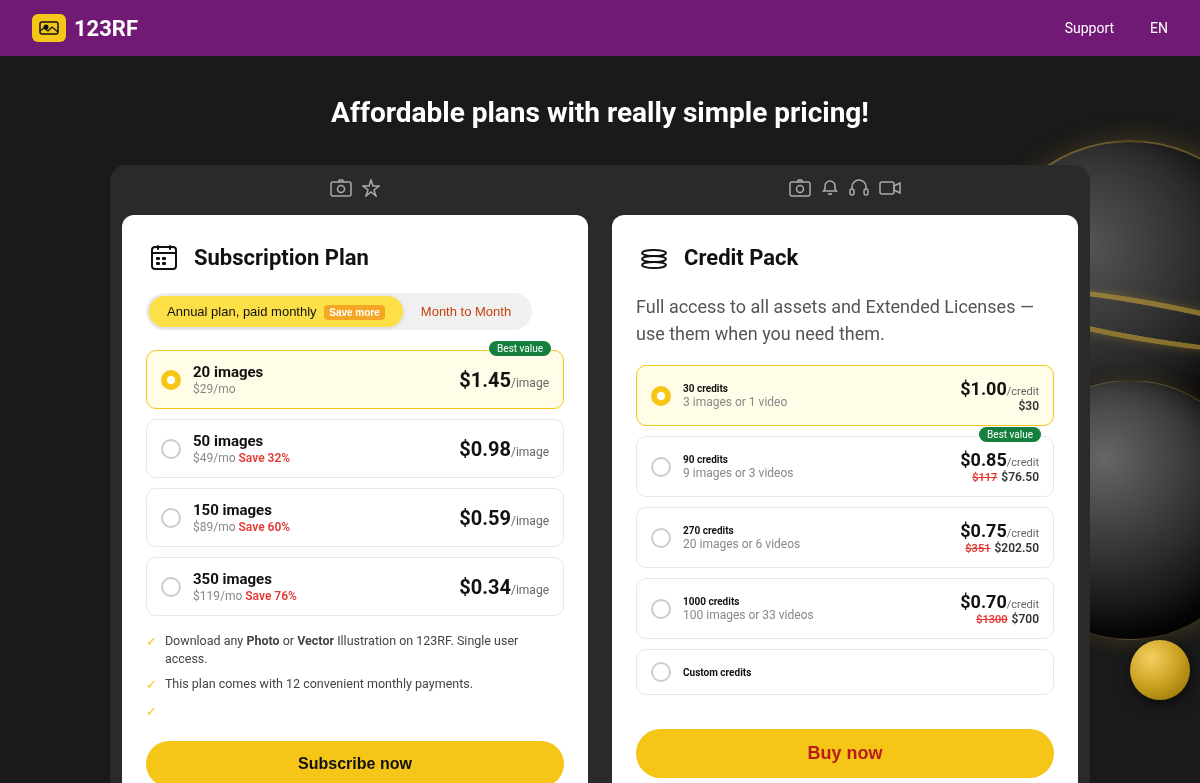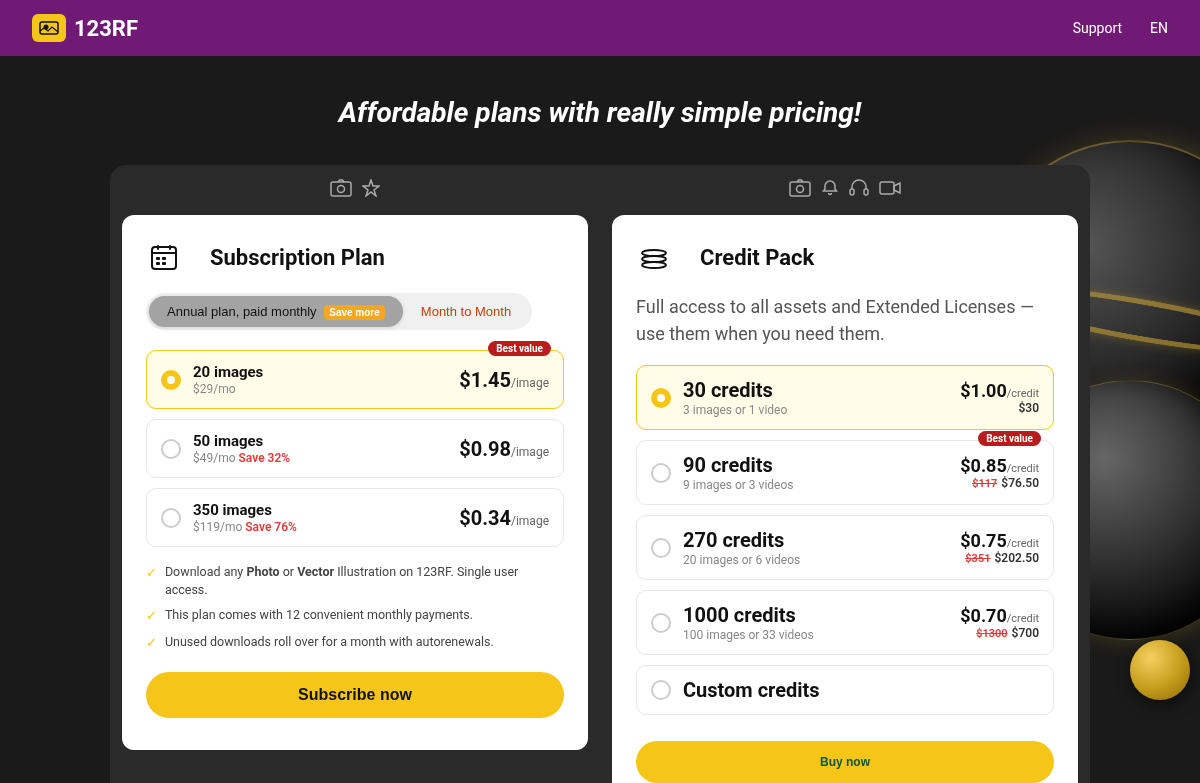--- a/index.html
+++ b/index.html
@@ -35,42 +35,41 @@
       border-radius: 6px;
       display: flex;
       align-items: center;
       justify-content: center;
       color: #111;
       font-size: 14px;
     }
     .header-nav {
       display: flex;
       align-items: flex-end;
-      gap: 28px;
+      gap: 36px;
       color: #fff;
       font-size: 14px;
     }
     .header-nav a {
       color: #fff;
       text-decoration: none;
       cursor: pointer;
     }
 
     
     .main {
       padding: 40px 20px 40px;
       position: relative;
     }
     .page-title {
       text-align: center;
       color: #fff;
       font-size: 28px;
       font-weight: 700;
       margin-bottom: 36px;
-      font-style: italic;
     }
 
     
     .cards-container {
       display: flex;
       gap: 0;
       max-width: 980px;
       margin: 0 auto;
       position: relative;
       z-index: 2;
@@ -102,21 +101,21 @@
       background: #fff;
       border-radius: 12px;
       margin: 0 12px;
       padding: 24px 24px 20px;
       min-height: 520px;
     }
 
     .card-header {
       display: flex;
       align-items: center;
-      gap: 28px;
+      gap: 12px;
       margin-bottom: 18px;
     }
     .card-header-icon {
       width: 36px;
       height: 36px;
       display: flex;
       align-items: center;
       justify-content: center;
       font-size: 22px;
     }
@@ -139,21 +138,21 @@
       padding: 8px 18px;
       border-radius: 26px;
       border: none;
       background: none;
       font-size: 13px;
       cursor: pointer;
       color: #c2410c;
       white-space: nowrap;
     }
     .toggle-btn.active {
-      background: #a3a3a3;
+      background: #fde047;
       color: #111;
       font-weight: 500;
       box-shadow: 0 1px 4px rgba(0,0,0,0.12);
     }
     .save-more-badge {
       background: #f5a623;
       color: #fff;
       font-size: 10px;
       font-weight: 700;
       padding: 2px 5px;
@@ -225,24 +224,24 @@
     }
     .plan-price .unit {
       font-size: 12px;
       font-weight: 400;
       color: #666;
     }
     .best-value-badge {
       position: absolute;
       top: -10px;
       right: 12px;
-      background: #b91c1c;
+      background: #15803d;
       color: #fff;
       font-size: 10px;
-      font-weight: 700;
+      font-weight: 400;
       padding: 2px 8px;
       border-radius: 10px;
     }
 
     
     .features-list {
       margin: 16px 0 20px;
       list-style: none;
     }
     .features-list li {
@@ -298,21 +297,21 @@
     .credit-row.selected {
       border-color: #f5c518;
       background: #fffde7;
     }
     .credit-row-left {
       display: flex;
       align-items: center;
       gap: 12px;
     }
     .credit-label {
-      font-size: 20px;
+      font-size: 10px;
       font-weight: 700;
       color: #111;
     }
     .credit-sublabel {
       font-size: 12px;
       color: #888;
       margin-top: 1px;
     }
     .credit-price-block {
       text-align: right;
@@ -335,28 +334,28 @@
     .credit-price-orig {
       font-size: 11px;
       color: #e53935;
       text-decoration: line-through;
       margin-right: 4px;
     }
 
     .buy-btn {
       width: 100%;
       background: #f5c518;
-      color: #14532d;
+      color: #b91c1c;
       border: none;
       border-radius: 30px;
       padding: 14px;
-      font-size: 12px;
+      font-size: 18px;
       font-weight: 700;
       cursor: pointer;
-      margin-top: 16px;
+      margin-top: 24px;
     }
   </style>
 </head>
 <body>
 
 <header class="header">
   <div class="logo">
     <div class="logo-icon">
       <svg width="20" height="16" viewBox="0 0 20 16">
         <rect x="1" y="2" width="18" height="12" rx="2" fill="none" stroke="#111" stroke-width="1.5"></rect>
@@ -443,20 +442,32 @@
               <div>
                 <div class="plan-label">50 images</div>
                 <div class="plan-sublabel">$49/mo <span class="save-pct">Save 32%</span></div>
               </div>
             </div>
             <div class="plan-price">
               $0.98<span class="unit">/image</span>
             </div>
           </div>
 
+          <div class="plan-row">
+            <div class="plan-row-left">
+              <div class="radio-circle"></div>
+              <div>
+                <div class="plan-label">150 images</div>
+                <div class="plan-sublabel">$89/mo <span class="save-pct">Save 60%</span></div>
+              </div>
+            </div>
+            <div class="plan-price">
+              $0.59<span class="unit">/image</span>
+            </div>
+          </div>
 
           <div class="plan-row">
             <div class="plan-row-left">
               <div class="radio-circle"></div>
               <div>
                 <div class="plan-label">350 images</div>
                 <div class="plan-sublabel">$119/mo <span class="save-pct">Save 76%</span></div>
               </div>
             </div>
             <div class="plan-price">
@@ -470,21 +481,20 @@
           <li>
             <span class="check-icon">✓</span>
             <span>Download any <strong>Photo</strong> or <strong>Vector</strong> Illustration on 123RF. Single user access.</span>
           </li>
           <li>
             <span class="check-icon">✓</span>
             <span>This plan comes with 12 convenient monthly payments.</span>
           </li>
           <li>
             <span class="check-icon">✓</span>
-            <span>Unused downloads roll over for a month with autorenewals.</span>
           </li>
         </ul>
 
         <button class="subscribe-btn">Subscribe now</button>
 
         
       </div>
     </div>
 
     <div class="card-wrapper" style="border-radius: 0 16px 16px 0;">

